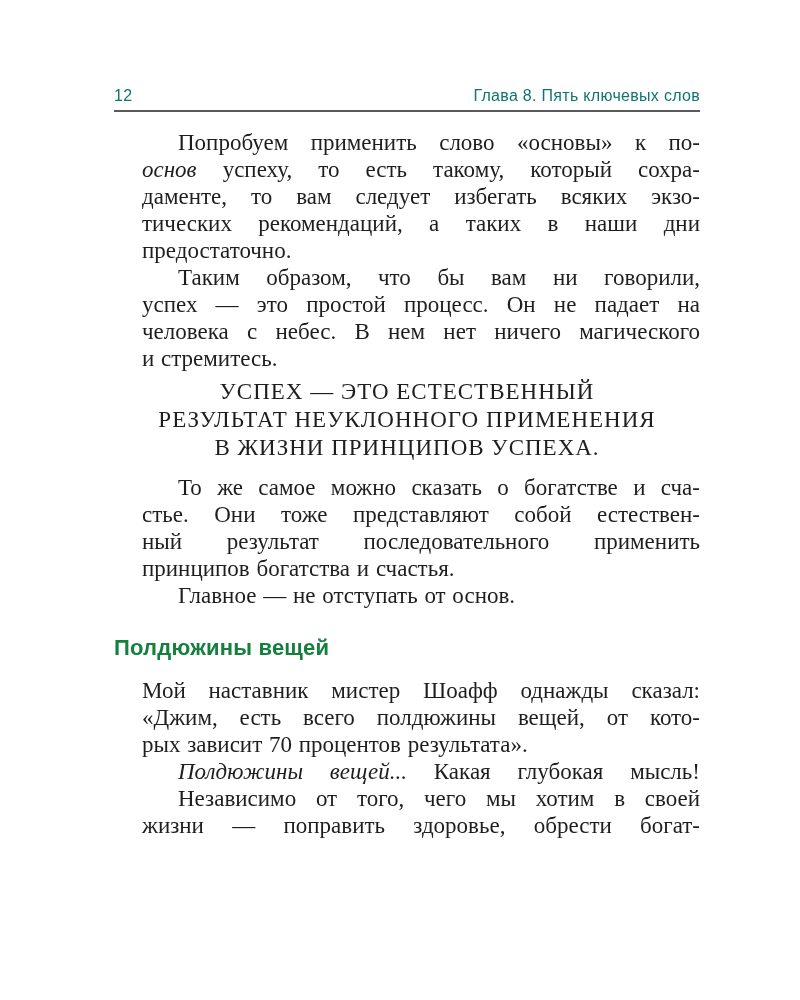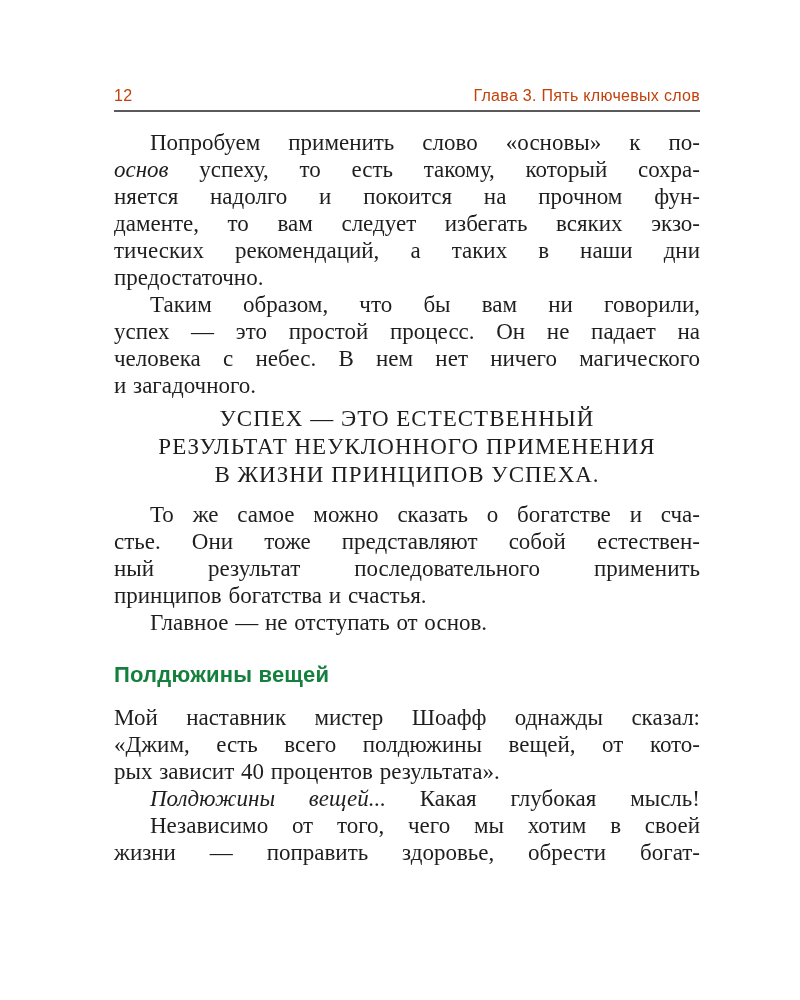--- a/index.html
+++ b/index.html
@@ -12,37 +12,38 @@
   }
   .page { padding: 86px 100px 0 114px; }
 
   .running-header {
     display: flex;
     justify-content: space-between;
     align-items: baseline;
     font-family: "Liberation Sans", sans-serif;
     font-size: 16px;
     line-height: 19px;
-    color: #c2410c;
+    color: #0f766e;
     padding-bottom: 5px;
     border-bottom: 2px solid #5a5a5a;
     letter-spacing: 0.3px;
   }
 
   .body-content {
     margin-top: 17px;
     font-size: 23px;
     line-height: 27px;
   }
 
   .para { margin: 0; }
   .line {
     text-align: justify;
     text-align-last: justify;
     word-spacing: 1px;
+    margin-left: 28px;
   }
   .line.lastline { text-align-last: left; }
   .line.indent { text-indent: 36px; }
   .line em { font-style: italic; }
 
   .aphorism { margin: 6px 0 12px; line-height: 28px; }
   .aphorism .qline {
     text-align: center;
     text-align-last: center;
     letter-spacing: 1px;
@@ -59,57 +60,56 @@
     letter-spacing: 0.2px;
   }
 </style>
 </head>
 <body>
 
 <div class="page">
 
   <div class="running-header">
     <span>12</span>
-    <span>Глава 3. Пять ключевых слов</span>
+    <span>Глава 8. Пять ключевых слов</span>
   </div>
 
   <div class="body-content">
       <div class="para">
         <div class="line indent"><span>Попробуем применить слово «основы» к по-</span></div>
         <div class="line"><em>основ</em><span> успеху, то есть такому, который сохра-</span></div>
-        <div class="line"><span>няется надолго и покоится на прочном фун-</span></div>
         <div class="line"><span>даменте, то вам следует избегать всяких экзо-</span></div>
         <div class="line"><span>тических рекомендаций, а таких в наши дни</span></div>
         <div class="line lastline"><span>предостаточно.</span></div>
       </div>
       <div class="para">
         <div class="line indent"><span>Таким образом, что бы вам ни говорили,</span></div>
         <div class="line"><span>успех — это простой процесс. Он не падает на</span></div>
         <div class="line"><span>человека с небес. В нем нет ничего магического</span></div>
-        <div class="line lastline"><span>и загадочного.</span></div>
+        <div class="line lastline"><span>и стремитесь.</span></div>
       </div>
       <div class="aphorism">
         <div class="qline">УСПЕХ — ЭТО ЕСТЕСТВЕННЫЙ</div>
         <div class="qline">РЕЗУЛЬТАТ НЕУКЛОННОГО ПРИМЕНЕНИЯ</div>
         <div class="qline">В ЖИЗНИ ПРИНЦИПОВ УСПЕХА.</div>
       </div>
       <div class="para">
         <div class="line indent"><span>То же самое можно сказать о богатстве и сча-</span></div>
         <div class="line"><span>стье. Они тоже представляют собой естествен-</span></div>
         <div class="line"><span>ный результат последовательного применить</span></div>
         <div class="line lastline"><span>принципов богатства и счастья.</span></div>
       </div>
       <div class="para">
         <div class="line indent lastline"><span>Главное — не отступать от основ.</span></div>
       </div>
       <h2 class="section-heading">Полдюжины вещей</h2>
       <div class="para">
         <div class="line"><span>Мой наставник мистер Шоафф однажды сказал:</span></div>
         <div class="line"><span>«Джим, есть всего полдюжины вещей, от кото-</span></div>
-        <div class="line lastline"><span>рых зависит 40 процентов результата».</span></div>
+        <div class="line lastline"><span>рых зависит 70 процентов результата».</span></div>
       </div>
       <div class="para">
         <div class="line indent"><em>Полдюжины вещей...</em><span> Какая глубокая мысль!</span></div>
       </div>
       <div class="para">
         <div class="line indent"><span>Независимо от того, чего мы хотим в своей</span></div>
         <div class="line"><span>жизни — поправить здоровье, обрести богат-</span></div>
       </div>
     </div>
 

